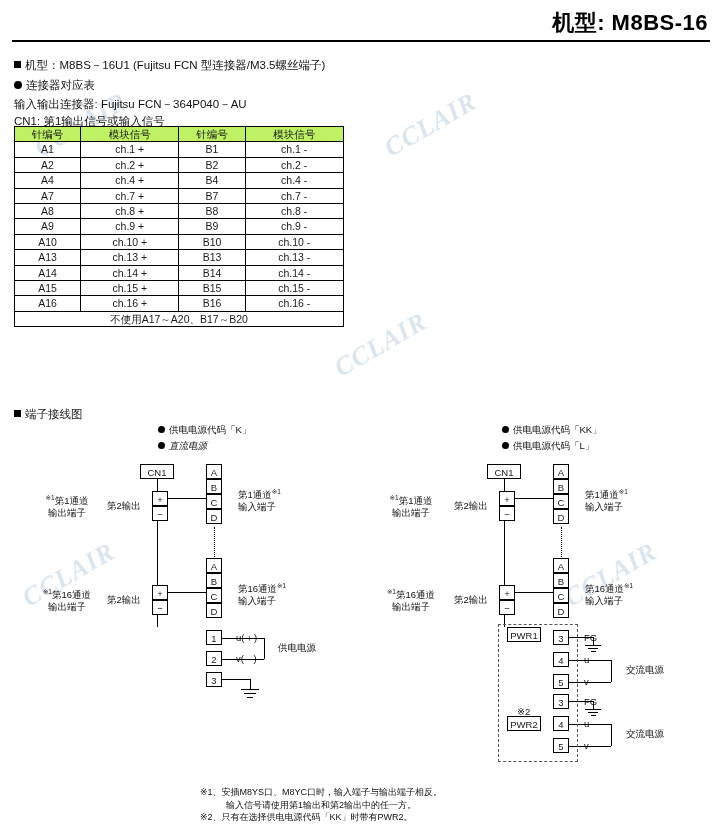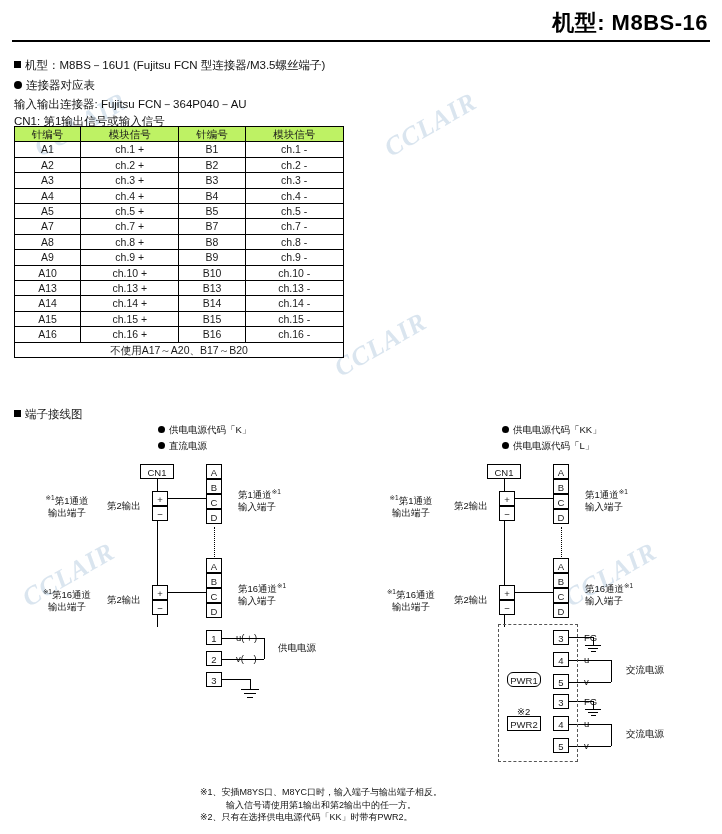--- a/index.html
+++ b/index.html
@@ -111,36 +111,24 @@
         <td class="w1">B1</td>
         <td class="w2">ch.1 -</td>
       </tr>
       <tr>
         <td class="w1">A2</td>
         <td class="w2">ch.2 +</td>
         <td class="w1">B2</td>
         <td class="w2">ch.2 -</td>
       </tr>
       <tr>
-        <td class="w1">A3</td>
-        <td class="w2">ch.3 +</td>
-        <td class="w1">B3</td>
-        <td class="w2">ch.3 -</td>
-      </tr>
-      <tr>
         <td class="w1">A4</td>
         <td class="w2">ch.4 +</td>
         <td class="w1">B4</td>
         <td class="w2">ch.4 -</td>
-      </tr>
-      <tr>
-        <td class="w1">A5</td>
-        <td class="w2">ch.5 +</td>
-        <td class="w1">B5</td>
-        <td class="w2">ch.5 -</td>
       </tr>
       <tr>
         <td class="w1">A7</td>
         <td class="w2">ch.7 +</td>
         <td class="w1">B7</td>
         <td class="w2">ch.7 -</td>
       </tr>
       <tr>
         <td class="w1">A8</td>
         <td class="w2">ch.8 +</td>
@@ -191,21 +179,21 @@
   </tfoot>
 </table>
 
 <div class="sec2-title">
   <span class="sq"></span><span>端子接线图</span>
 </div>
 
 <div class="lbl" style="left:148px;top:424px;">
   <span class="dot" style="width:7px;height:7px;"></span><span>供电电源代码「K」</span>
 </div>
-<div class="lbl" style="left:148px;top:440px;">
+<div class="lbl" style="left:148px;top:440px;font-style:italic;">
   <span class="dot" style="width:7px;height:7px;"></span><span>直流电源</span>
 </div>
 
 <div class="box" style="left:140px;top:464px;width:34px;height:15px;line-height:15px;"><span>CN1</span></div>
 <div class="vline" style="left:157px;top:479px;height:148px;"></div>
 
 <div class="lbl c" style="left:22px;top:492px;width:70px;">
   <span class="sup">※1</span>第1通道<br>输出端子
 </div>
 <div class="lbl c" style="left:22px;top:586px;width:70px;">
@@ -288,21 +276,21 @@
 <div class="hline" style="left:515px;top:592px;width:38px;"></div>
 <div class="box" style="left:553px;top:558px;width:16px;height:15px;line-height:15px;"><span>A</span></div>
 <div class="box" style="left:553px;top:573px;width:16px;height:15px;line-height:15px;"><span>B</span></div>
 <div class="box" style="left:553px;top:588px;width:16px;height:15px;line-height:15px;"><span>C</span></div>
 <div class="box" style="left:553px;top:603px;width:16px;height:15px;line-height:15px;"><span>D</span></div>
 <div class="lbl" style="left:575px;top:580px;">第16通道<span class="sup">※1</span><br>输入端子</div>
 
 <div class="dline" style="left:504px;top:530px;height:54px;"></div>
 <div class="dline" style="left:561px;top:527px;height:30px;"></div>
 
-<div class="box" style="left:507px;top:672px;width:34px;height:15px;line-height:15px;border-radius:6px;"><span>PWR1</span></div>
+<div class="box" style="left:507px;top:627px;width:34px;height:15px;line-height:15px;"><span>PWR1</span></div>
 <div class="box" style="left:553px;top:630px;width:16px;height:15px;line-height:15px;"><span>3</span></div>
 <div class="box" style="left:553px;top:652px;width:16px;height:15px;line-height:15px;"><span>4</span></div>
 <div class="box" style="left:553px;top:674px;width:16px;height:15px;line-height:15px;"><span>5</span></div>
 <div class="lbl" style="left:574px;top:632px;">FG</div>
 <div class="lbl" style="left:574px;top:654px;">u</div>
 <div class="lbl" style="left:574px;top:676px;">v</div>
 <div class="hline" style="left:569px;top:660px;width:42px;"></div>
 <div class="hline" style="left:569px;top:682px;width:42px;"></div>
 <div class="vline" style="left:611px;top:660px;height:22px;"></div>
 <div class="lbl" style="left:616px;top:664px;">交流电源</div>

